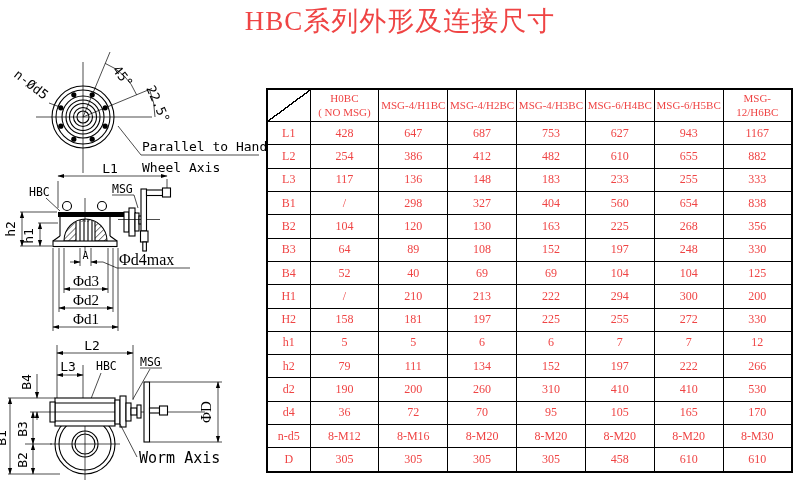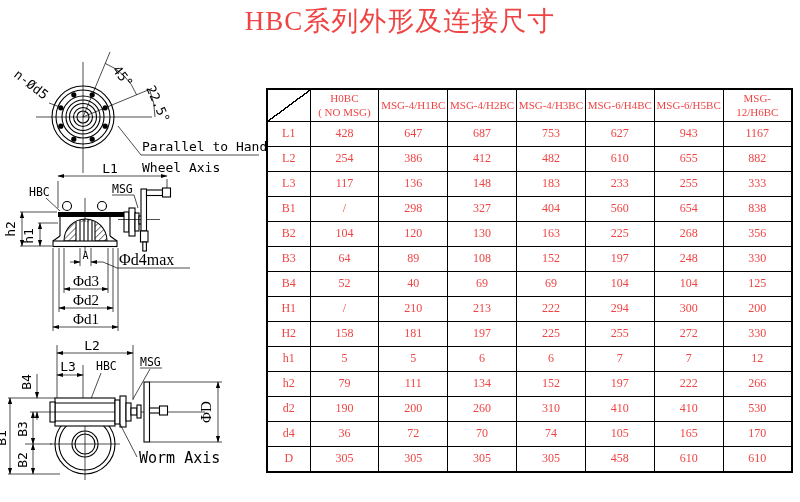--- a/index.html
+++ b/index.html
@@ -360,24 +360,34 @@
           <td>310</td>
           <td>410</td>
           <td>410</td>
           <td>530</td>
         </tr>
         <tr>
           <th>d4</th>
           <td>36</td>
           <td>72</td>
           <td>70</td>
-          <td>74</td>
+          <td>95</td>
           <td>105</td>
           <td>165</td>
           <td>170</td>
+        </tr>
+        <tr>
+          <th>n-d5</th>
+          <td>8-M12</td>
+          <td>8-M16</td>
+          <td>8-M20</td>
+          <td>8-M20</td>
+          <td>8-M20</td>
+          <td>8-M20</td>
+          <td>8-M30</td>
         </tr>
         <tr>
           <th>D</th>
           <td>305</td>
           <td>305</td>
           <td>305</td>
           <td>305</td>
           <td>458</td>
           <td>610</td>
           <td>610</td>

